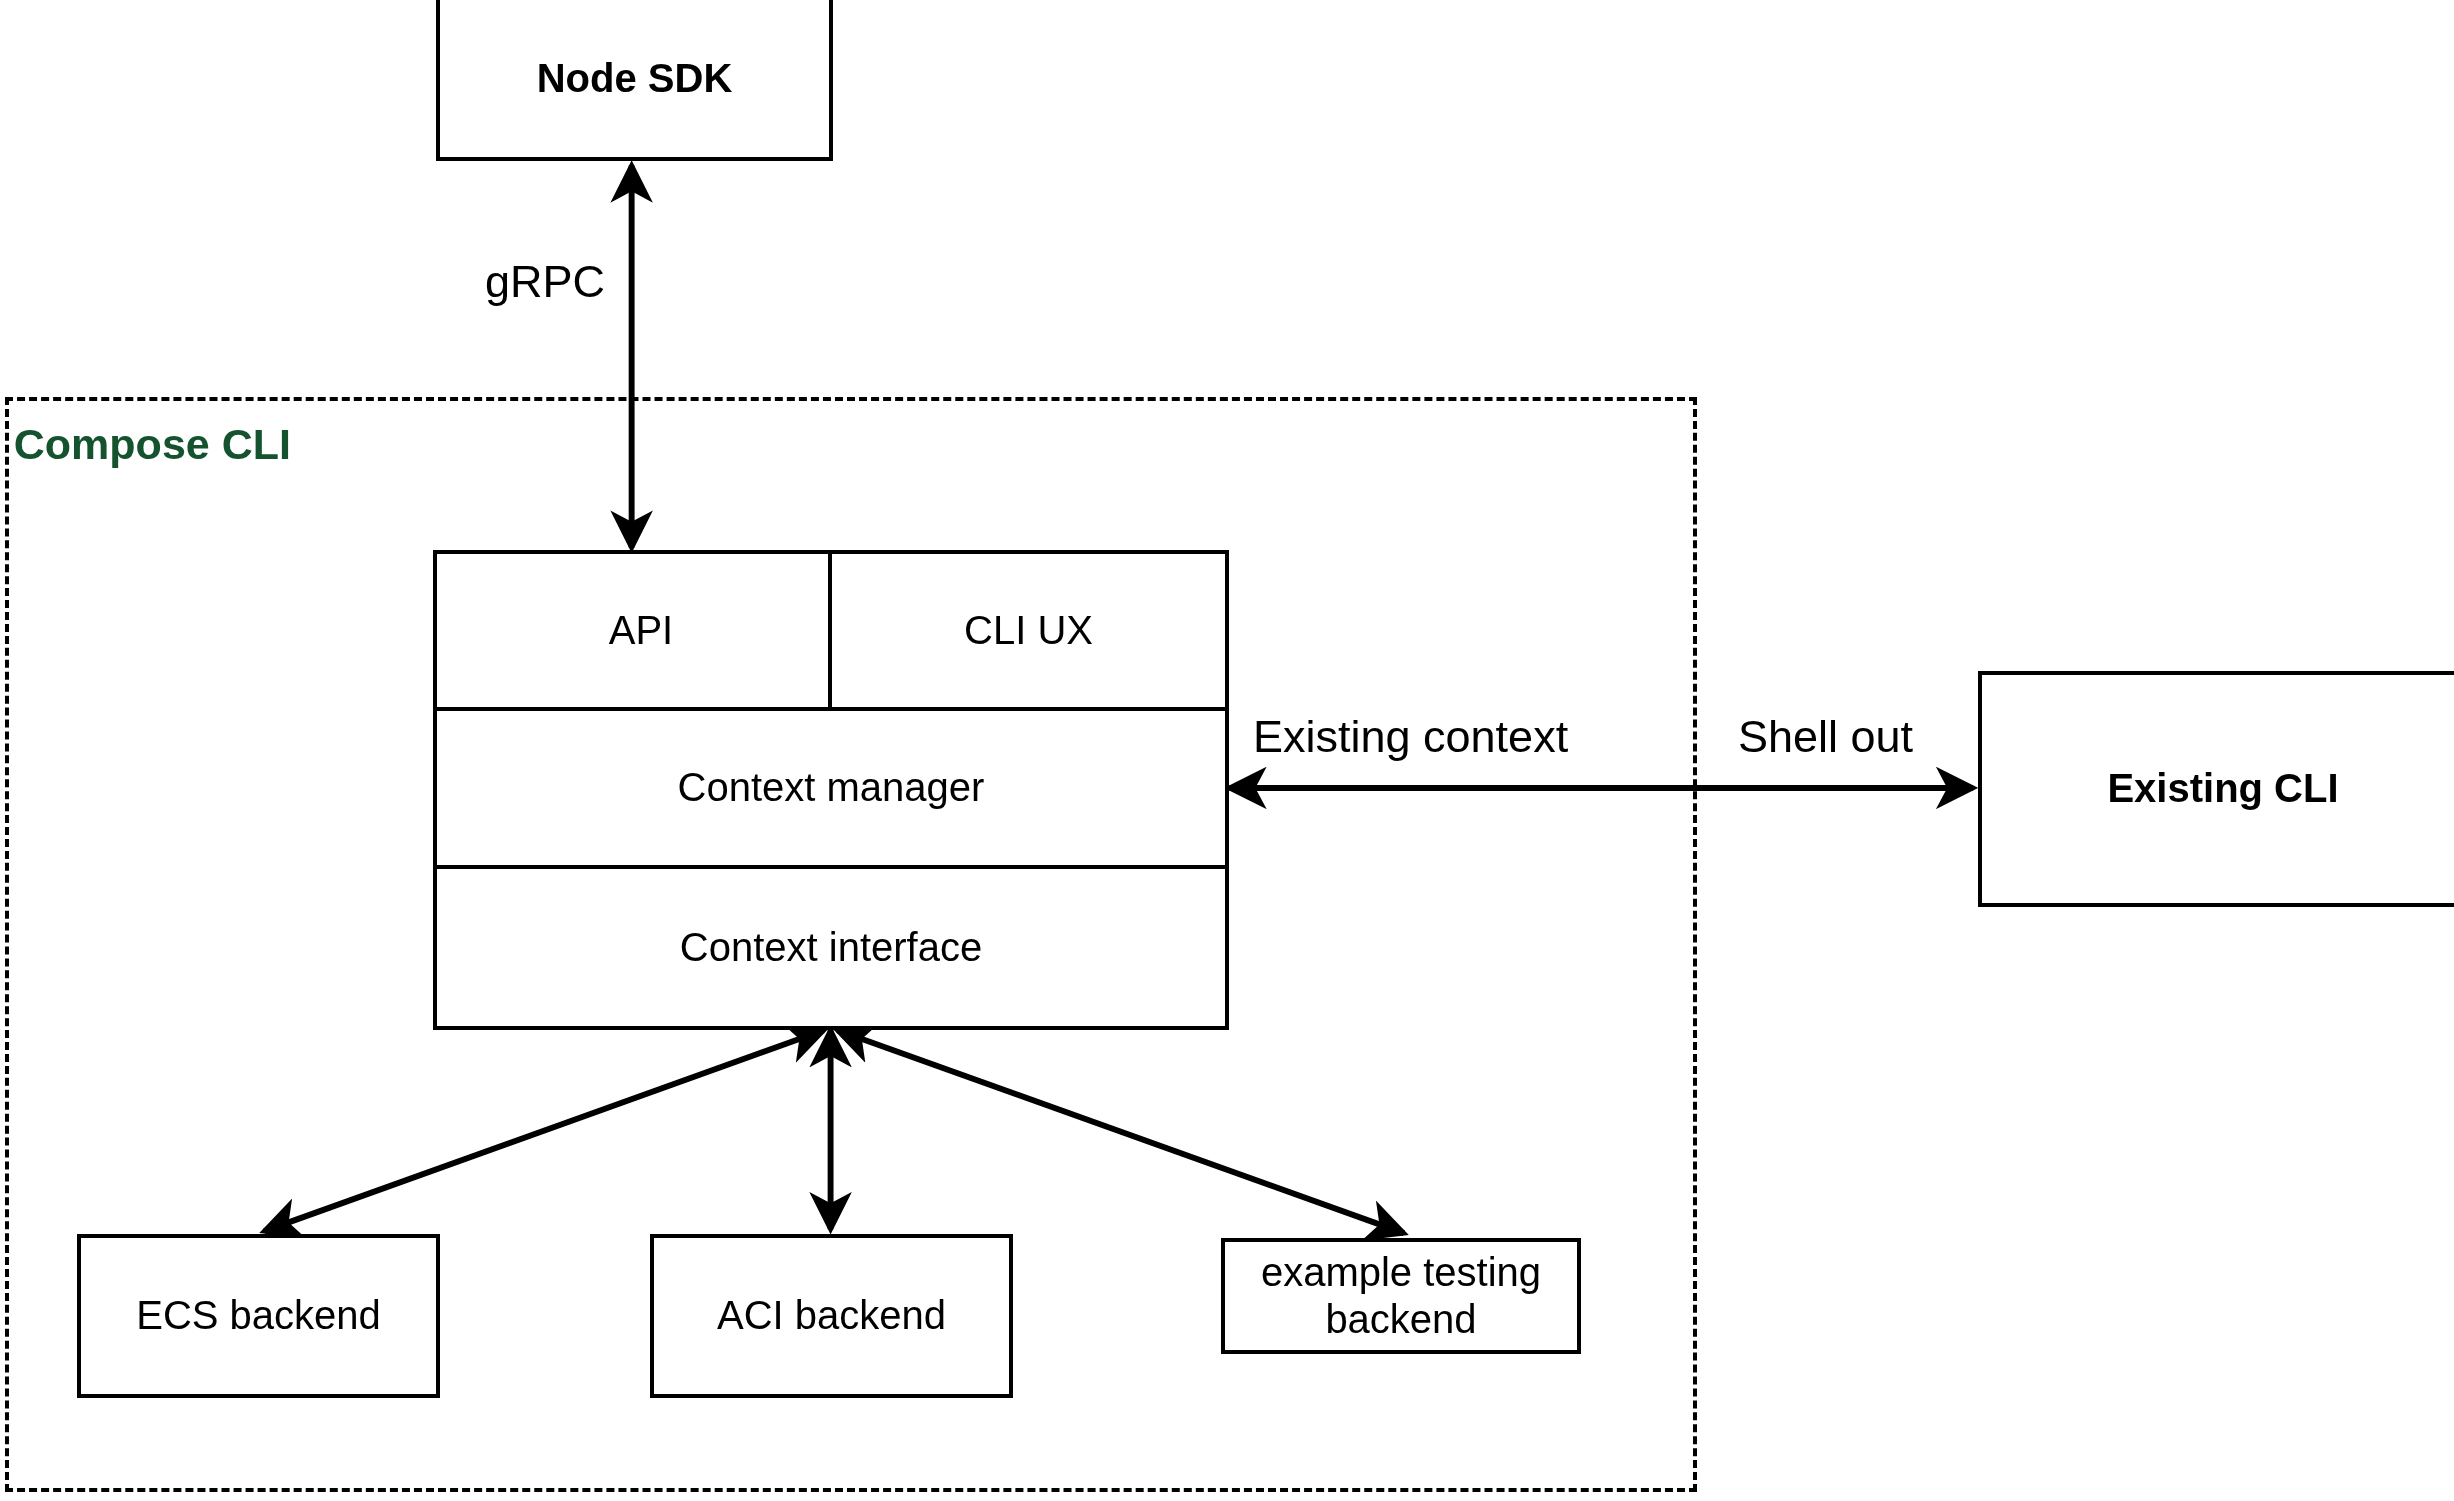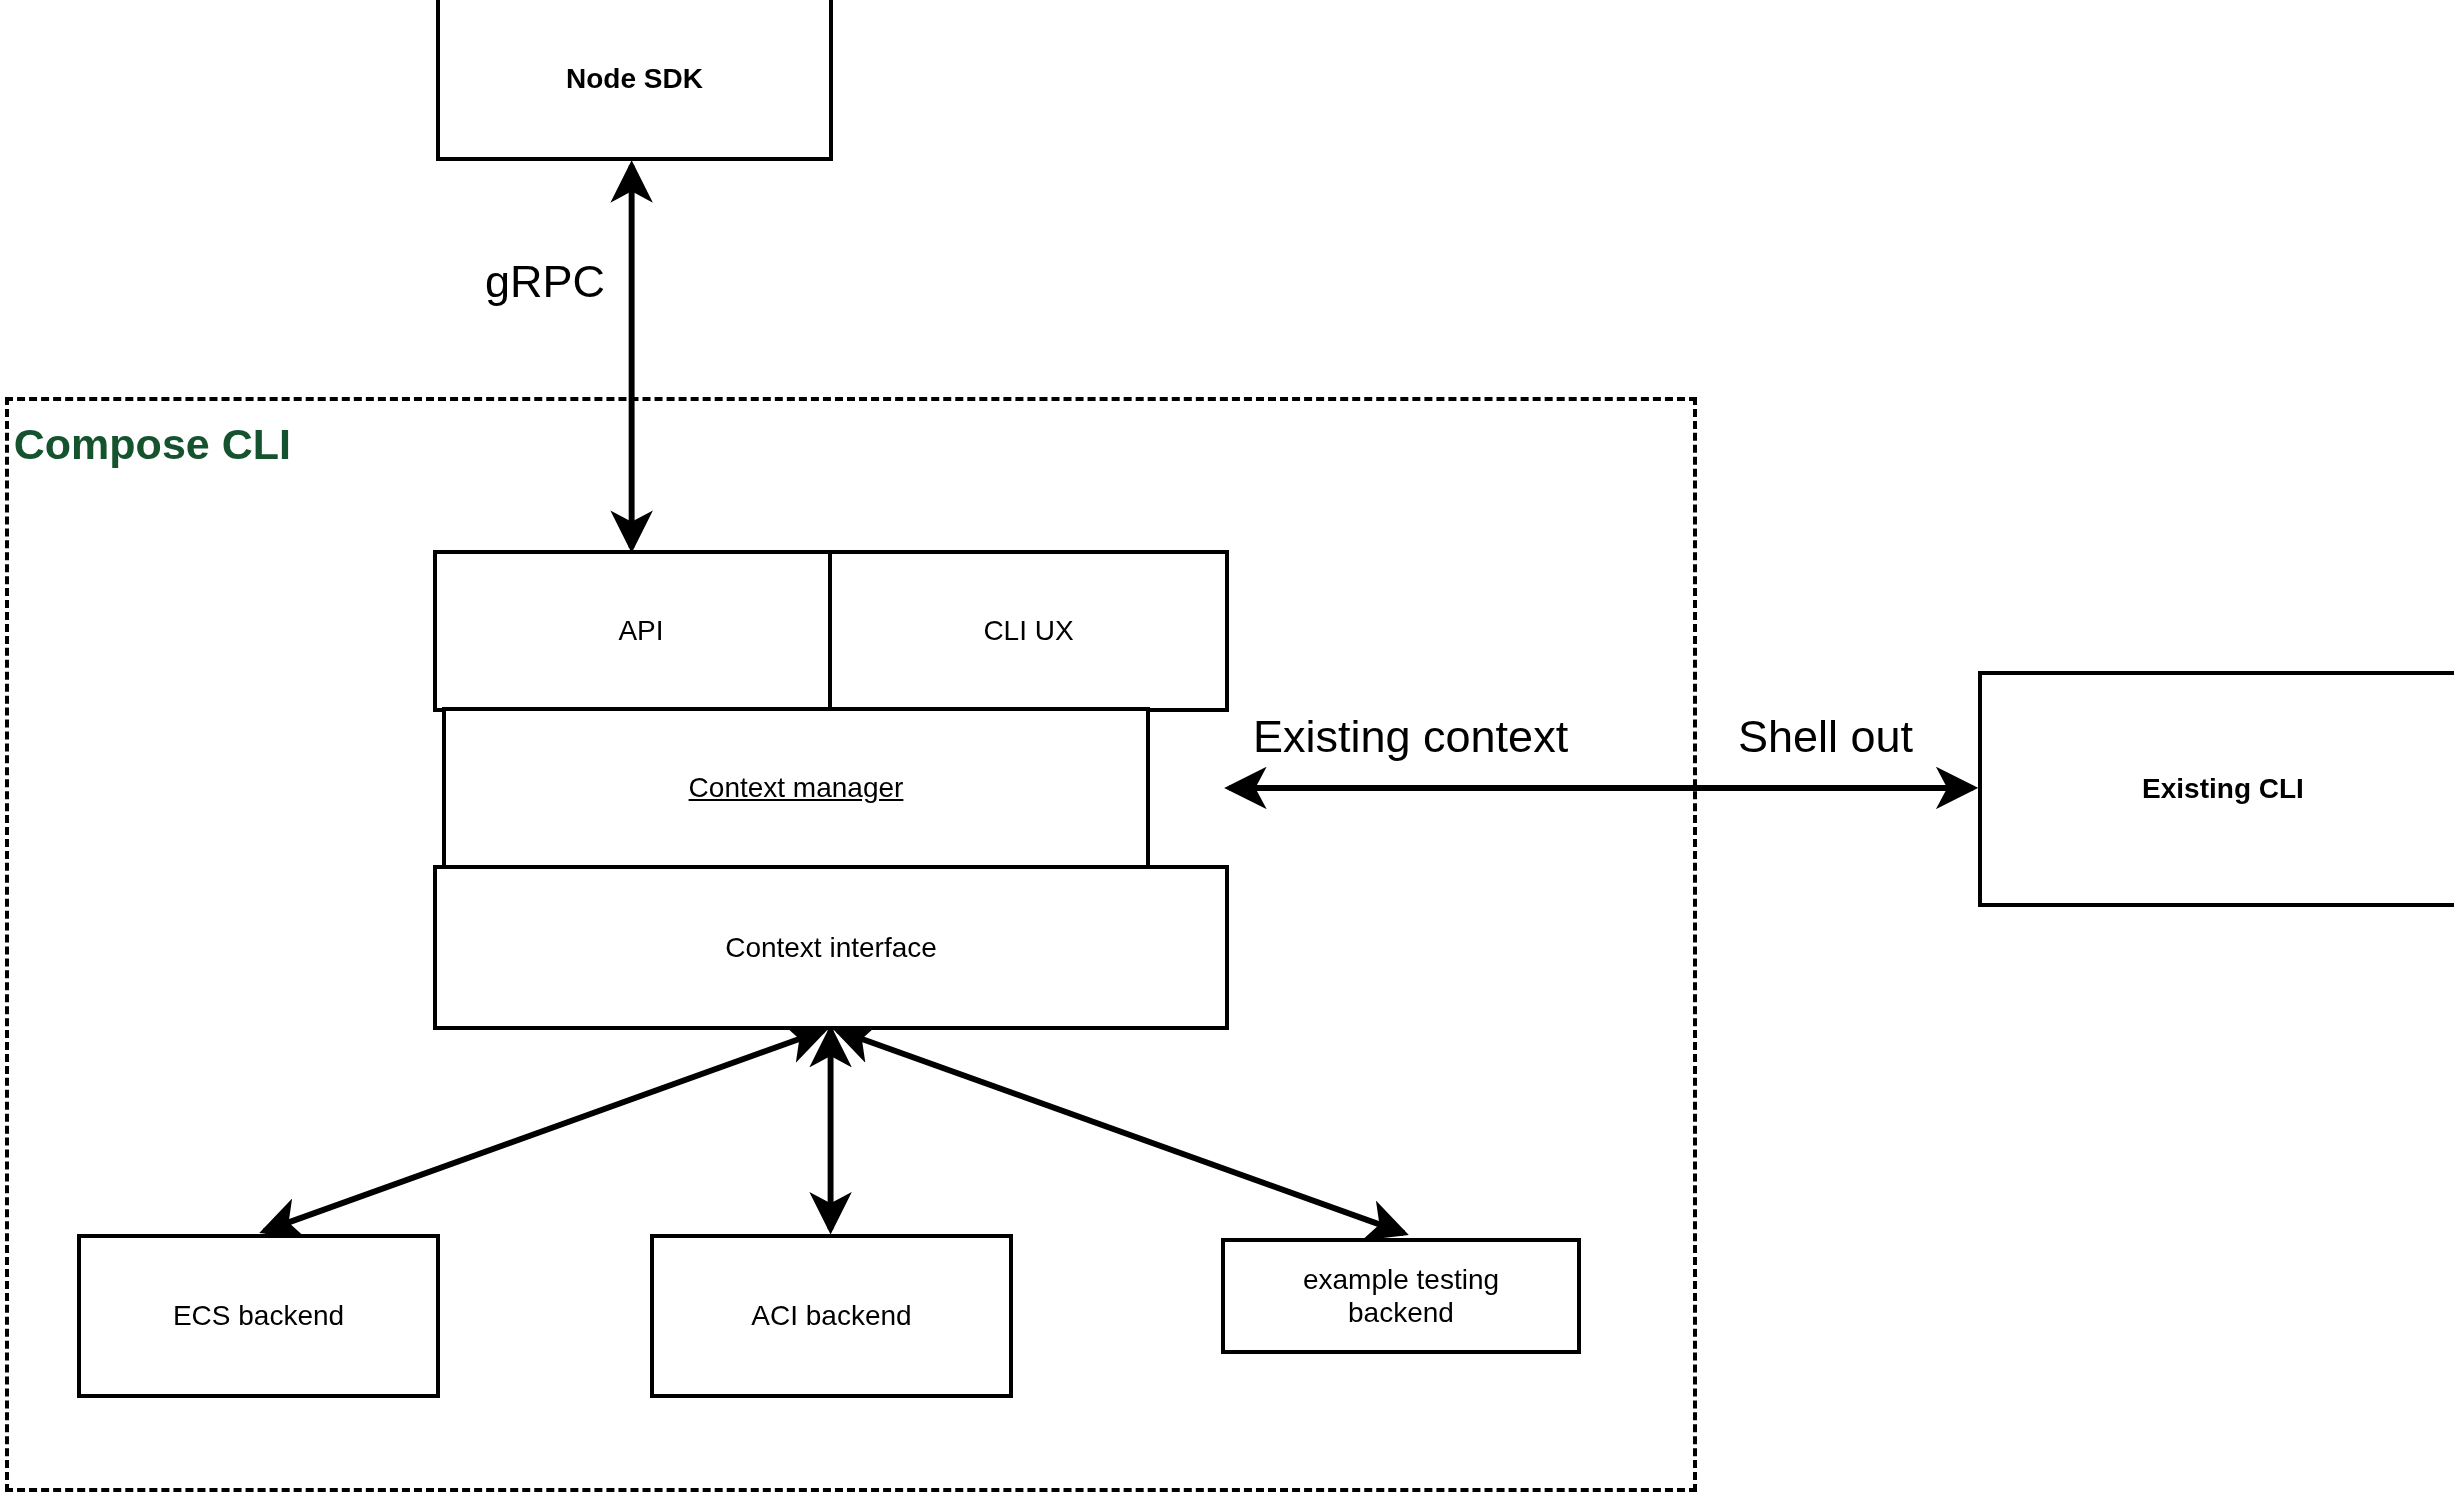--- a/index.html
+++ b/index.html
@@ -28,21 +28,21 @@
     position: absolute;
     box-sizing: border-box;
     border: 4.9px solid #000000;
     background: #ffffff;
     display: flex;
     align-items: center;
     justify-content: center;
     text-align: center;
   }
   .node-label {
-    font-size: 28px;
+    font-size: 40px;
     color: #000000;
     line-height: 1.18;
     white-space: pre-line;
   }
   .node-label.bold {
     font-weight: bold;
   }
   .group-box {
     position: absolute;
     box-sizing: border-box;
@@ -123,21 +123,21 @@
   </div>
 
   <div class="stack-cell" style="left:433px; top:550px; width:400px; height:162px;padding-left:16px;">
     <span class="node-label">API</span>
   </div>
 
   <div class="stack-cell" style="left:828px; top:550px; width:401px; height:162px;">
     <span class="node-label">CLI UX</span>
   </div>
 
-  <div class="stack-cell" style="left:442px; top:707px; width:708px; height:162px;text-decoration:underline;">
+  <div class="stack-cell" style="left:433px; top:707px; width:796px; height:162px;">
     <span class="node-label">Context manager</span>
   </div>
 
   <div class="stack-cell" style="left:433px; top:865px; width:796px; height:165px;">
     <span class="node-label">Context interface</span>
   </div>
 
   <div class="node-box" style="left:77px; top:1234px; width:363px; height:164px;">
     <span class="node-label">ECS backend</span>
   </div>

